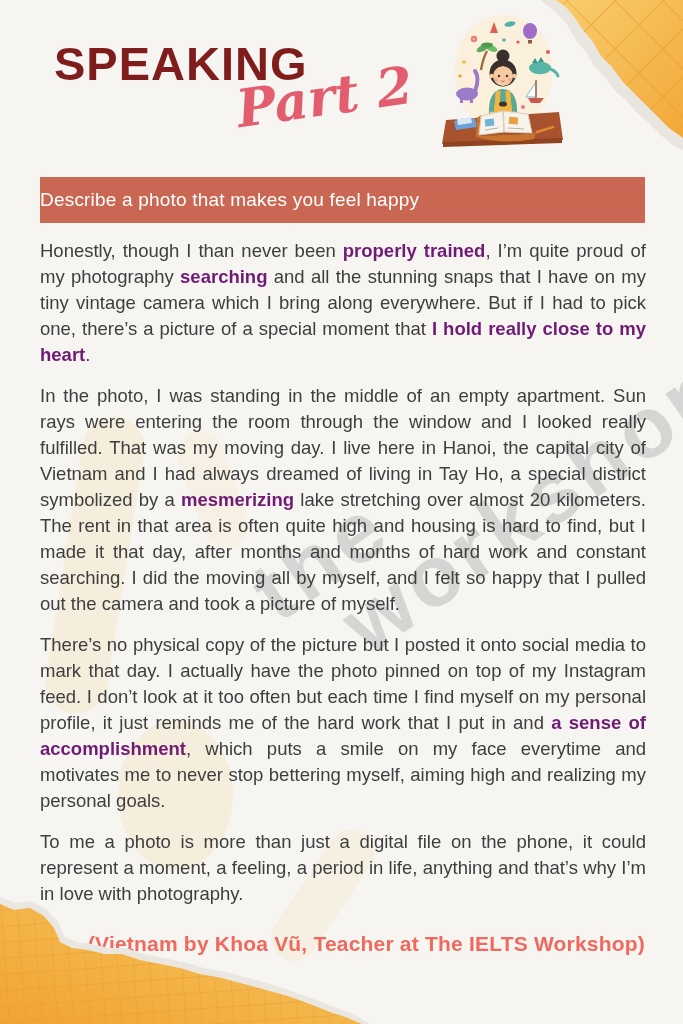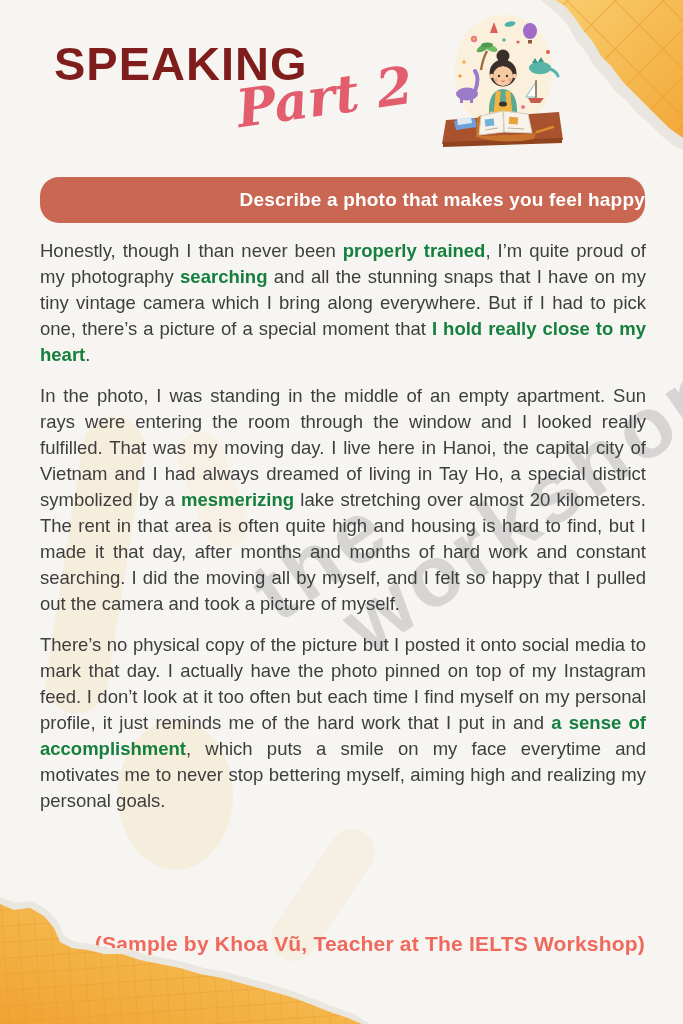--- a/index.html
+++ b/index.html
@@ -44,32 +44,32 @@
     position:absolute;left:236px;top:66px;z-index:3;
     font-family:"DejaVu Serif", serif;font-style:italic;font-weight:bold;
     font-size:52px;color:#E25E6E;transform:rotate(-8deg);
   }
   .illustration{position:absolute;left:440px;top:12px;z-index:2;}
 
   
   .banner{
     position:absolute;left:40px;top:177px;width:605px;height:46px;z-index:2;
     background:#C96753;color:#FFFFFF;
-    display:flex;align-items:center;justify-content:flex-end;
-    font-size:19px;font-weight:bold;letter-spacing:.2px;border-radius:19px;
+    display:flex;align-items:center;justify-content:flex-start;
+    font-size:19px;font-weight:normal;letter-spacing:.2px;
   }
 
   
   .essay{
     position:absolute;left:40px;top:238px;width:606px;z-index:2;
     font-size:18.5px;line-height:26px;color:#3E3E3E;
     text-align:justify;text-justify:inter-word;
   }
   .essay p{margin:0 0 15px 0;}
-  .essay b{color:#15803d;}
+  .essay b{color:#701a75;}
 
   
   .credit{
     position:absolute;right:38px;top:932px;z-index:2;
     font-size:21px;font-weight:bold;color:#F1685C;letter-spacing:.2px;
   }
 
   
   .corner-tr{position:absolute;top:0;right:0;z-index:4;pointer-events:none;}
   .corner-bl{position:absolute;bottom:0;left:0;z-index:4;pointer-events:none;}
@@ -180,23 +180,24 @@
   </svg>
 
   <div class="banner">
     <span>Describe a photo that makes you feel happy</span>
   </div>
 
   <div class="essay">
       <p><span>Honestly, though I than never been </span><b>properly trained</b><span>, I’m quite proud of my photography </span><b>searching</b><span> and all the stunning snaps that I have on my tiny vintage camera which I bring along everywhere. But if I had to pick one, there’s a picture of a special moment that </span><b>I hold really close to my heart</b><span>.</span></p>
       <p><span>In the photo, I was standing in the middle of an empty apartment. Sun rays were entering the room through the window and I looked really fulfilled. That was my moving day. I live here in Hanoi, the capital city of Vietnam and I had always dreamed of living in Tay Ho, a special district symbolized by a </span><b>mesmerizing</b><span> lake stretching over almost 20 kilometers. The rent in that area is often quite high and housing is hard to find, but I made it that day, after months and months of hard work and constant searching. I did the moving all by myself, and I felt so happy that I pulled out the camera and took a picture of myself.</span></p>
       <p><span>There’s no physical copy of the picture but I posted it onto social media to mark that day. I actually have the photo pinned on top of my Instagram feed. I don’t look at it too often but each time I find myself on my personal profile, it just reminds me of the hard work that I put in and </span><b>a sense of accomplishment</b><span>, which puts a smile on my face everytime and motivates me to never stop bettering myself, aiming high and realizing my personal goals.</span></p>
+      <p><span>To me a photo is more than just a digital file on the phone, it could represent a moment, a feeling, a period in life, anything and that’s why I’m in love with photography.</span></p>
     </div>
 
-  <div class="credit">(Sample by Khoa Vũ, Teacher at The IELTS Workshop)</div>
+  <div class="credit">(Vietnam by Khoa Vũ, Teacher at The IELTS Workshop)</div>
 
   <svg class="corner-tr" width="212" height="170" viewBox="0 0 212 170" aria-hidden="true">
     <defs>
       <linearGradient id="gradTR" x1="0" y1="0" x2="1" y2="1">
         <stop offset="0" stop-color="#F9CE6F"></stop>
           <stop offset="1" stop-color="#F2A838"></stop>
       </linearGradient>
       <pattern id="latTR" width="34" height="34" patternUnits="userSpaceOnUse" patternTransform="rotate(45)">
         <path d="M0,0 L0,34 M0,0 L34,0" stroke="#E8992F" stroke-width="2.4" opacity=".55" fill="none"></path>
       </pattern>

